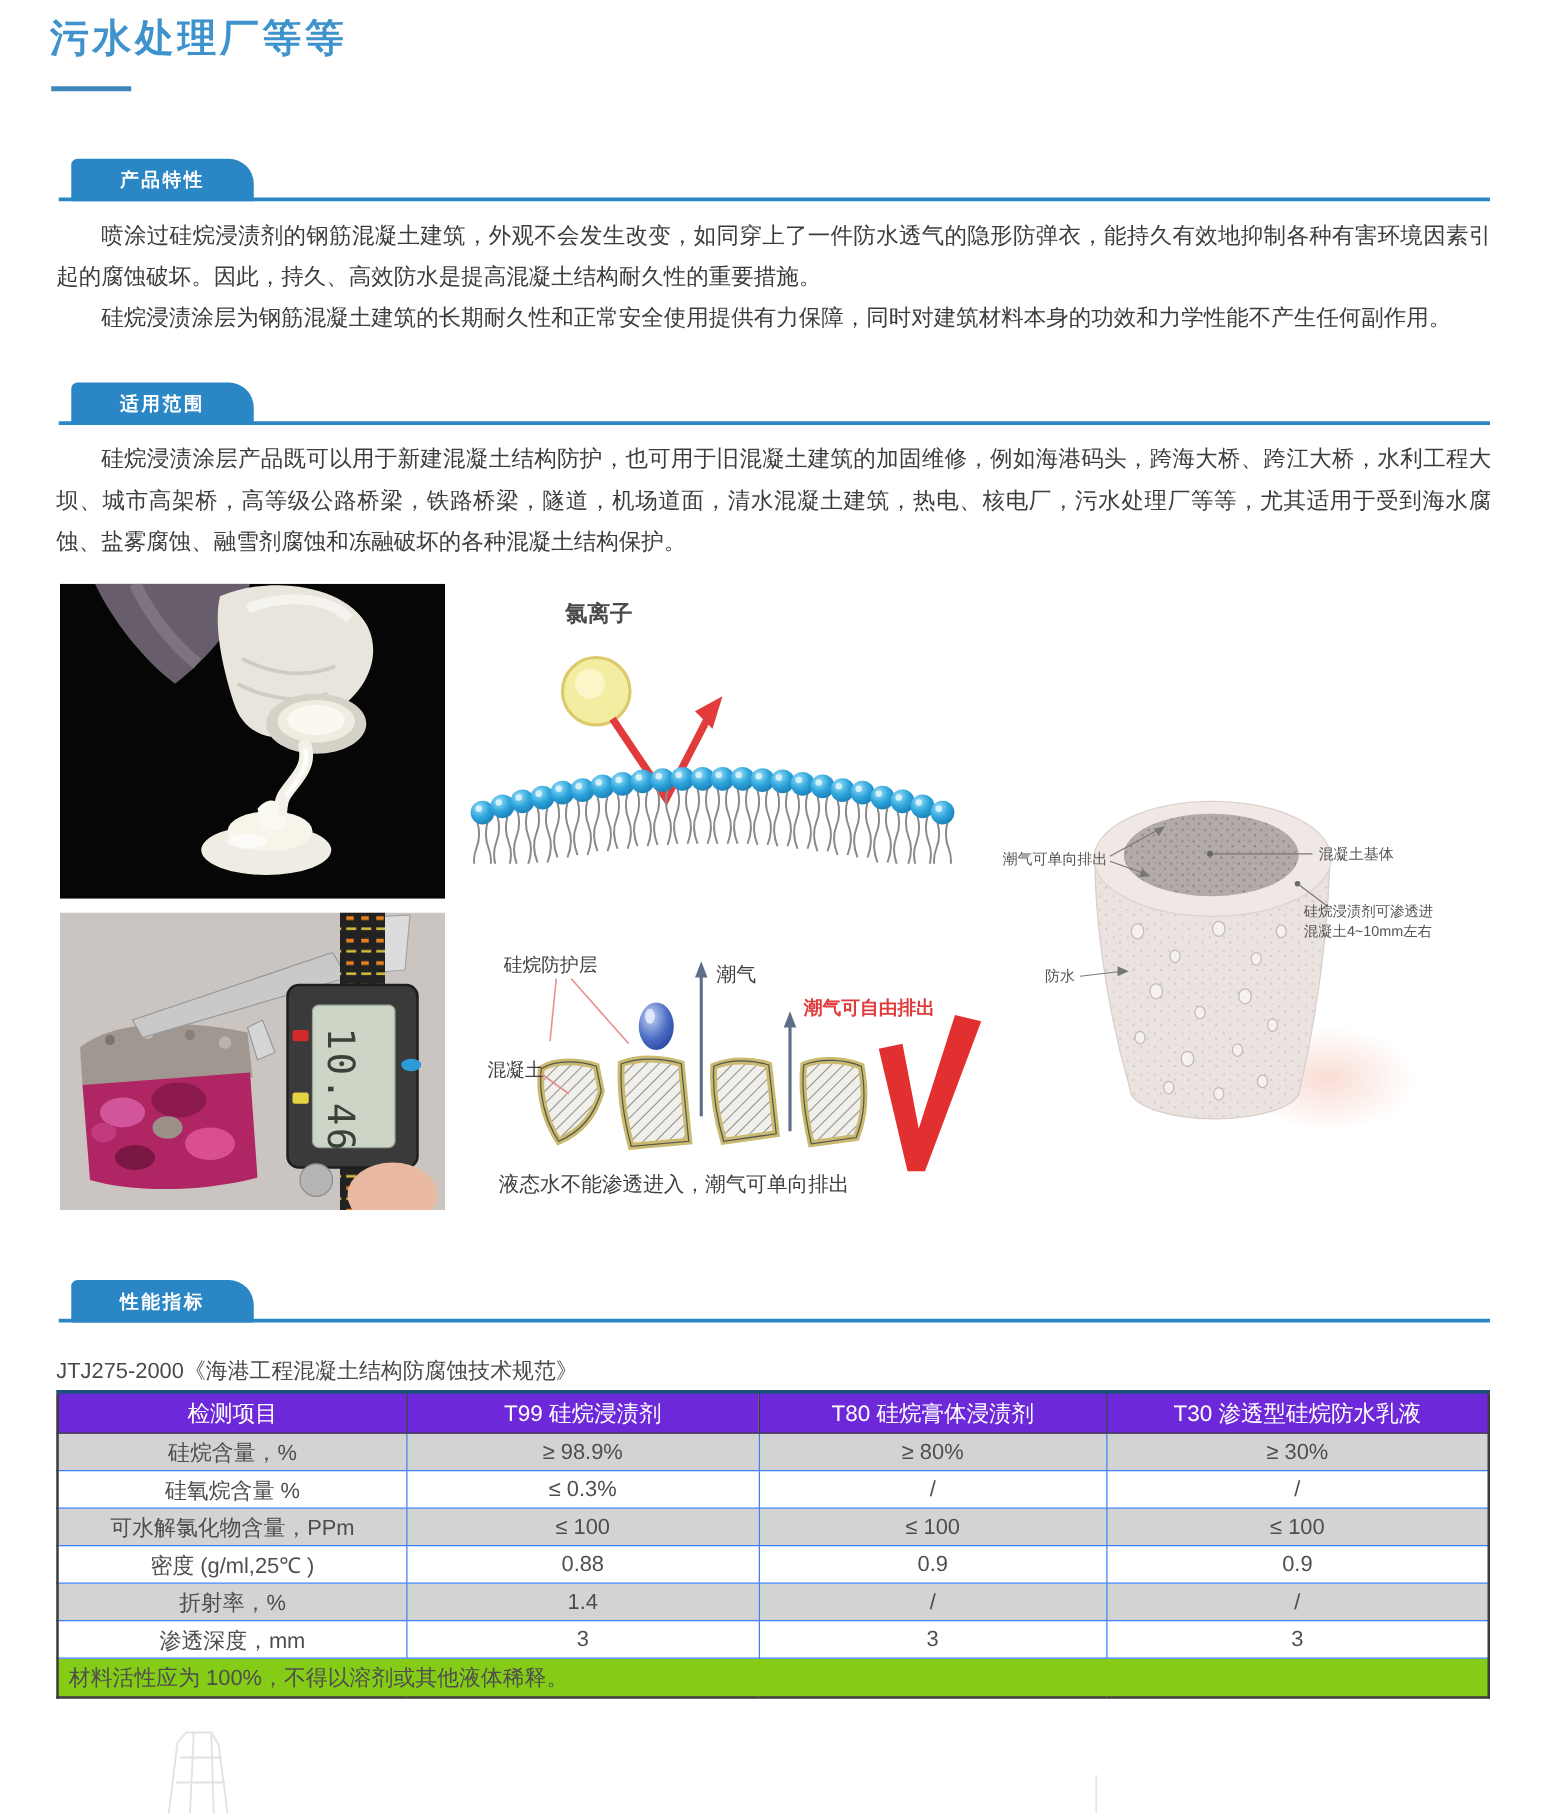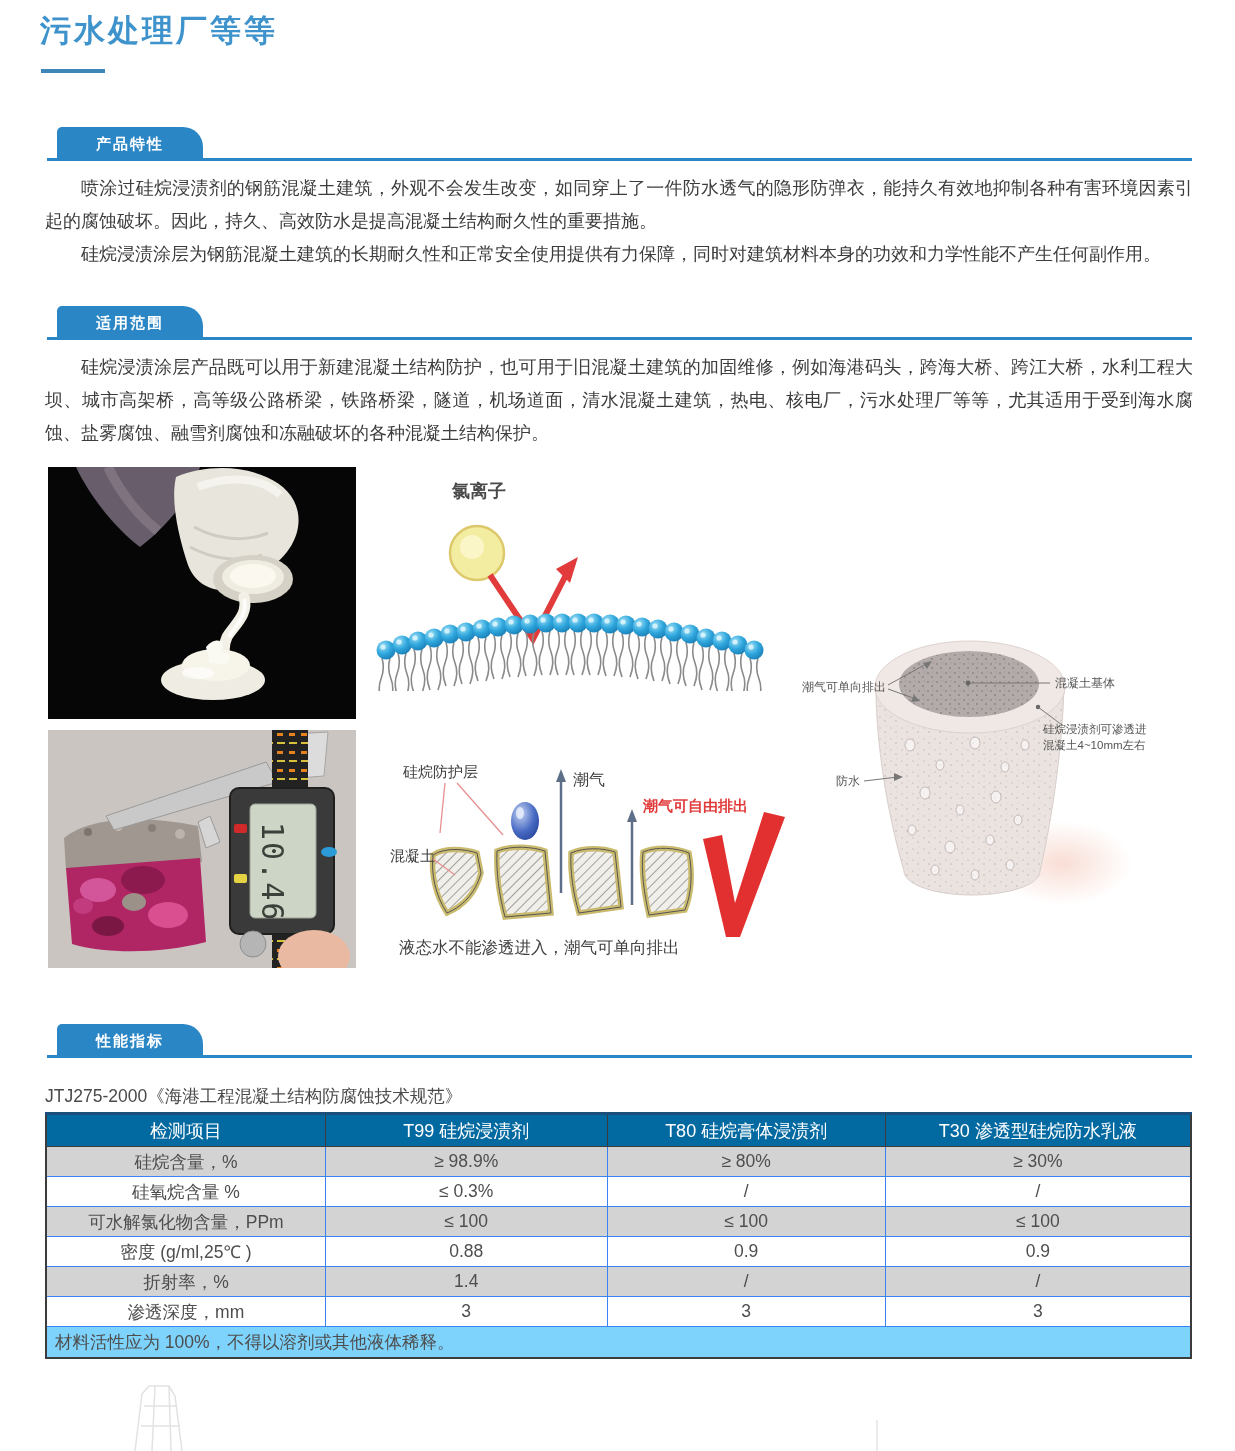--- a/index.html
+++ b/index.html
@@ -21,26 +21,26 @@
 
   .figures{position:absolute;left:0;top:463px;width:1235px;height:515px;}
   .fig{position:absolute;}
   .fig svg{display:block;}
 
   .std-caption{position:absolute;left:45px;top:1084px;width:1147px;text-align:left;
                color:#4a4a4a;font-size:17.5px;}
 
   table.spec{position:absolute;left:45px;top:1112px;width:1147px;border-collapse:collapse;
              table-layout:fixed;border:2px solid #3c3c3c;border-top:3px solid #1c4f7c;}
-  table.spec th{background:#0369a1;color:#ffffff;font-weight:normal;font-size:18px;
+  table.spec th{background:#6d28d9;color:#ffffff;font-weight:normal;font-size:18px;
                 height:31px;border:1px solid #3c3c3c;padding:0;}
   table.spec td{height:29px;text-align:center;font-size:17.5px;color:#4e4e4e;
                 border:1px solid #3b82f6;padding:0;background:#ffffff;}
   table.spec tr.alt td{background:#d3d3d3;}
-  table.spec tr.note td{text-align:left;padding:2px 8px;background:#7dd3fc;height:26px;}
+  table.spec tr.note td{text-align:left;padding:2px 8px;background:#84cc16;height:26px;}
 
   .watermark{position:absolute;left:95px;top:1382px;}
   .svg-label{font-family:"Liberation Sans",sans-serif;}
 </style>
 </head>
 <body>
 
 <div class="page">
 
   <h1 class="title">污水处理厂等等</h1>

